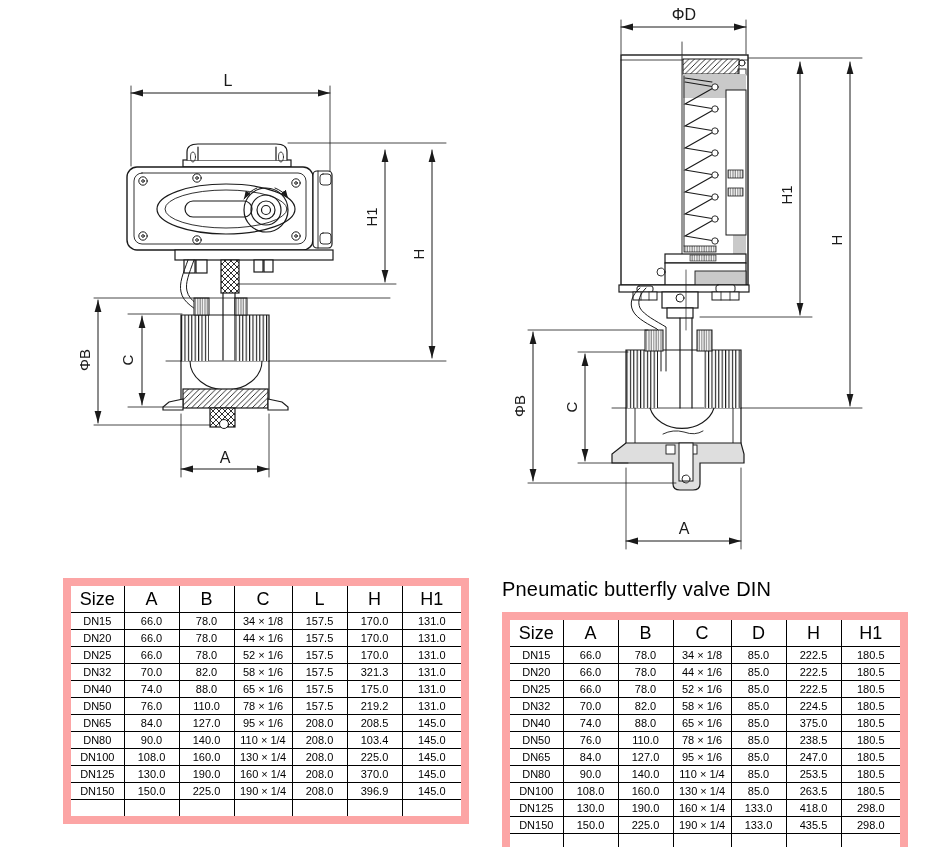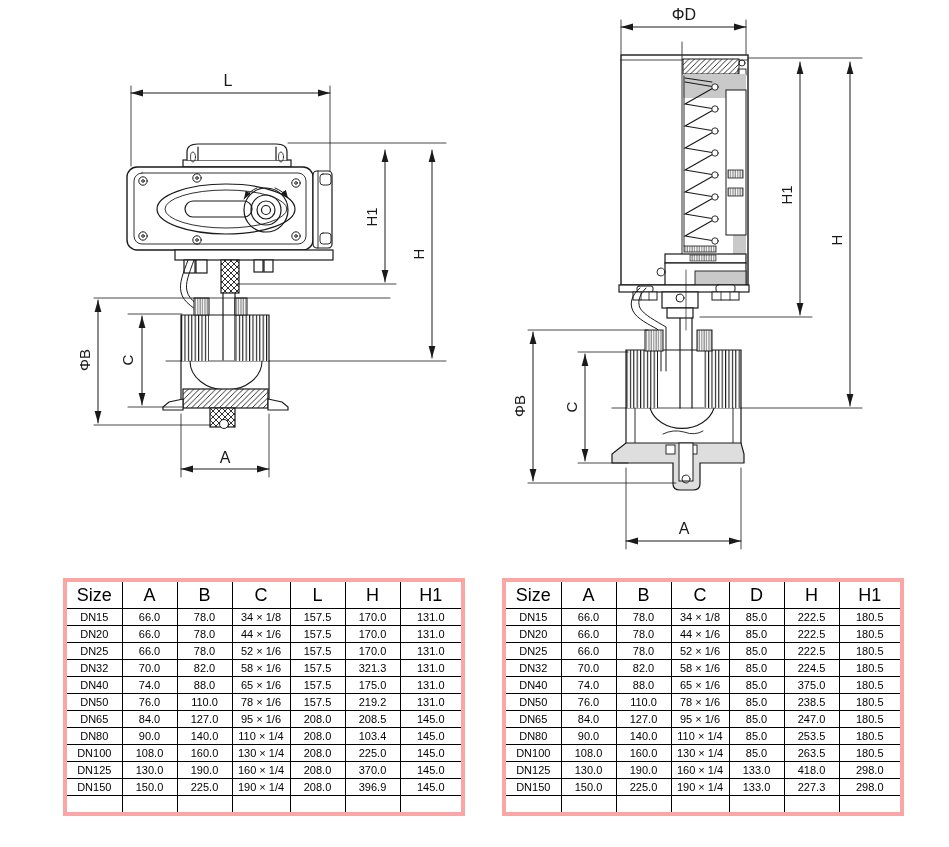--- a/index.html
+++ b/index.html
@@ -5,21 +5,21 @@
   html,body{margin:0;padding:0;background:#fff;}
   #page{position:relative;width:949px;height:847px;background:#fff;overflow:hidden;
         font-family:"Liberation Sans",sans-serif;color:#000;}
   #drawings{position:absolute;left:0;top:0;}
   .dim{font:15px "Liberation Sans",sans-serif;fill:#1a1a1a;stroke:none;}
   .dimb{font:16px "Liberation Sans",sans-serif;fill:#1a1a1a;stroke:none;}
   .tblock{position:absolute;top:578px;width:404px;}
   #tblock-left{left:63px;}
   #tblock-right{left:502px;}
   .ttitle{font-size:20px;font-weight:400;margin:0 0 11px 0;letter-spacing:0.2px;}
-  table.tbl{border-collapse:collapse;table-layout:fixed;width:402px;border:4px solid #fca5a5;}
+  table.tbl{border-collapse:collapse;table-layout:fixed;width:402px;border:8px solid #fca5a5;}
   table.tbl th{border:1px solid #000;font-size:18px;font-weight:400;height:26px;
                text-align:center;padding:0;white-space:nowrap;}
   table.tbl td{border:1px solid #000;font-size:11px;height:16px;text-align:center;
                padding:0;white-space:nowrap;}
   table.tbl col.c0{width:57px;}
   table.tbl col.cx{width:55px;}
   table.tbl col.c3{width:58px;}
   table.tbl col.c6{width:63px;}
 </style>
 </head>
@@ -433,20 +433,21 @@
             <td></td>
             <td></td>
             <td></td>
             <td></td>
           </tr>
         </tbody>
   </table>
 </div>
 
 <div class="tblock" id="tblock-right">
+  <h2 class="ttitle">Pneumatic butterfly valve DIN</h2>
   <table class="tbl">
     <colgroup>
       <col class="c0">
           <col class="cx">
           <col class="cx">
           <col class="c3">
       <col class="cx">
           <col class="cx">
           <col class="c6">
     </colgroup>
@@ -551,21 +552,21 @@
             <td>133.0</td>
             <td>418.0</td>
             <td>298.0</td>
           </tr>
           <tr>
             <td>DN150</td>
             <td>150.0</td>
             <td>225.0</td>
             <td>190 × 1/4</td>
             <td>133.0</td>
-            <td>227.3</td>
+            <td>435.5</td>
             <td>298.0</td>
           </tr>
           <tr>
             <td></td>
             <td></td>
             <td></td>
             <td></td>
             <td></td>
             <td></td>
             <td></td>

